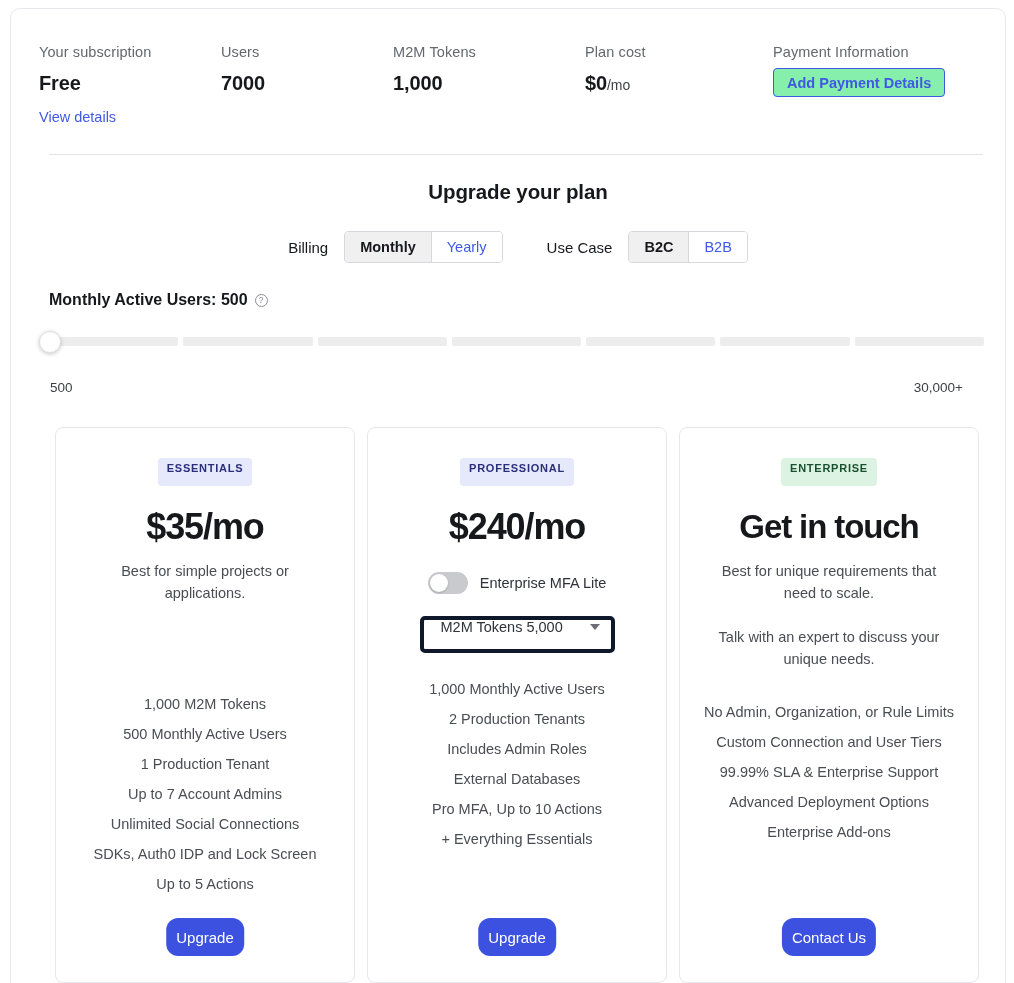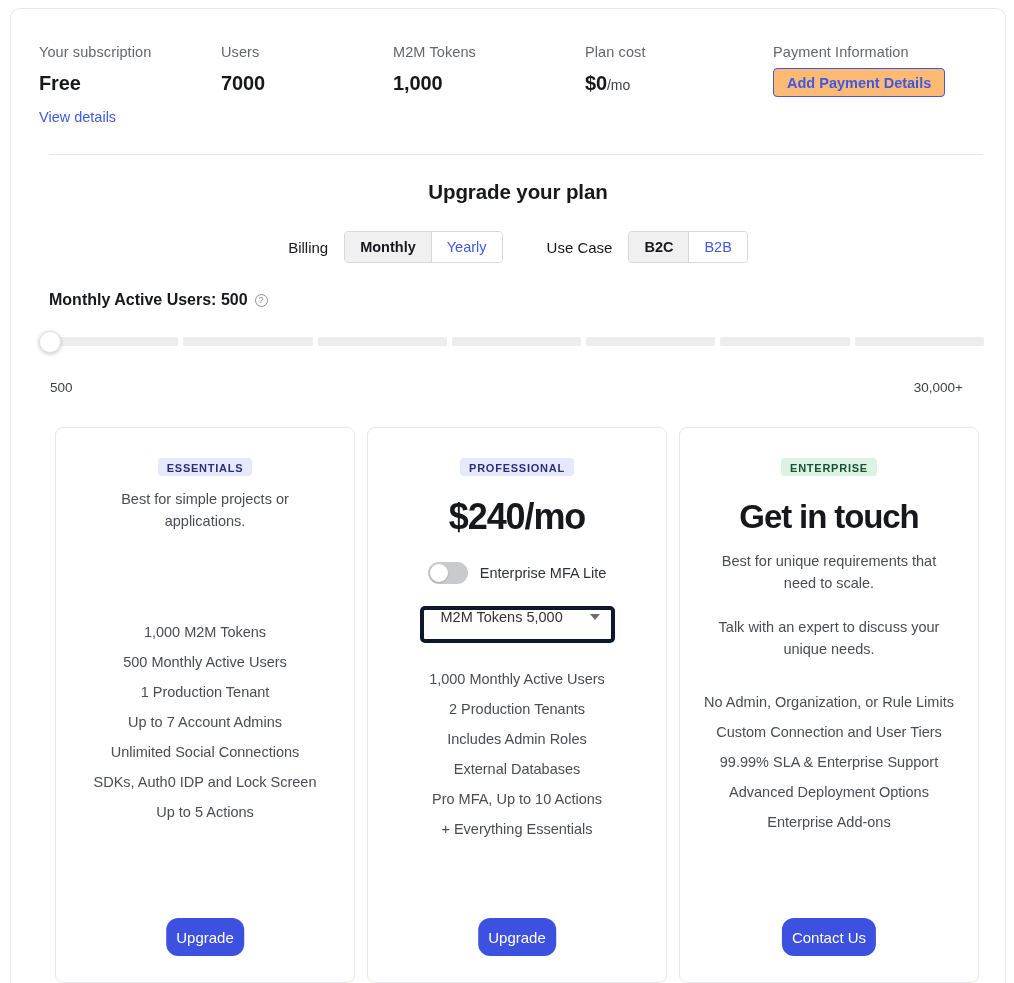--- a/index.html
+++ b/index.html
@@ -65,21 +65,21 @@
   }
   .pay-btn {
     margin-top: 6px;
     display: inline-flex;
     align-items: center;
     justify-content: center;
     height: 29px;
     padding: 0 13px;
     border: 1px solid #3f59e4;
     border-radius: 4px;
-    background: #fdba74;
+    background: #86efac;
     color: #3f59e4;
     font-size: 14.5px;
     font-weight: bold;
     font-family: inherit;
     cursor: pointer;
     white-space: nowrap;
     align-self: flex-start;
   }
 
   
@@ -227,21 +227,21 @@
     border-radius: 8px;
     background: #ffffff;
     padding: 30px 16px 0 16px;
     display: flex;
     flex-direction: column;
     align-items: center;
     position: relative;
   }
   .badge {
     display: inline-block;
-    padding: 4px 9px 2px 9px;
+    padding: 4px 9px 12px 9px;
     border-radius: 4px;
     font-size: 11px;
     font-weight: bold;
     letter-spacing: .75px;
   }
   .badge.blue { background: #e6e8fb; color: #2a2f7a; }
   .badge.green { background: #dcf2e2; color: #19512f; }
   .price {
     margin-top: 20px;
     font-size: 36px;
@@ -427,20 +427,21 @@
       </div>
       <div class="slider-thumb"></div>
     </div>
     <div class="slider-min">500</div>
     <div class="slider-max">30,000+</div>
 
     <div class="cards">
 
       <div class="card">
         <span class="badge blue">ESSENTIALS</span>
+        <div class="price">$35/mo</div>
         <div class="desc">Best for simple projects or applications.</div>
         <ul class="features" style="margin-top:90px">
           <li>1,000 M2M Tokens</li>
           <li>500 Monthly Active Users</li>
           <li>1 Production Tenant</li>
           <li>Up to 7 Account Admins</li>
           <li>Unlimited Social Connections</li>
           <li>SDKs, Auth0 IDP and Lock Screen</li>
           <li>Up to 5 Actions</li>
         </ul>

